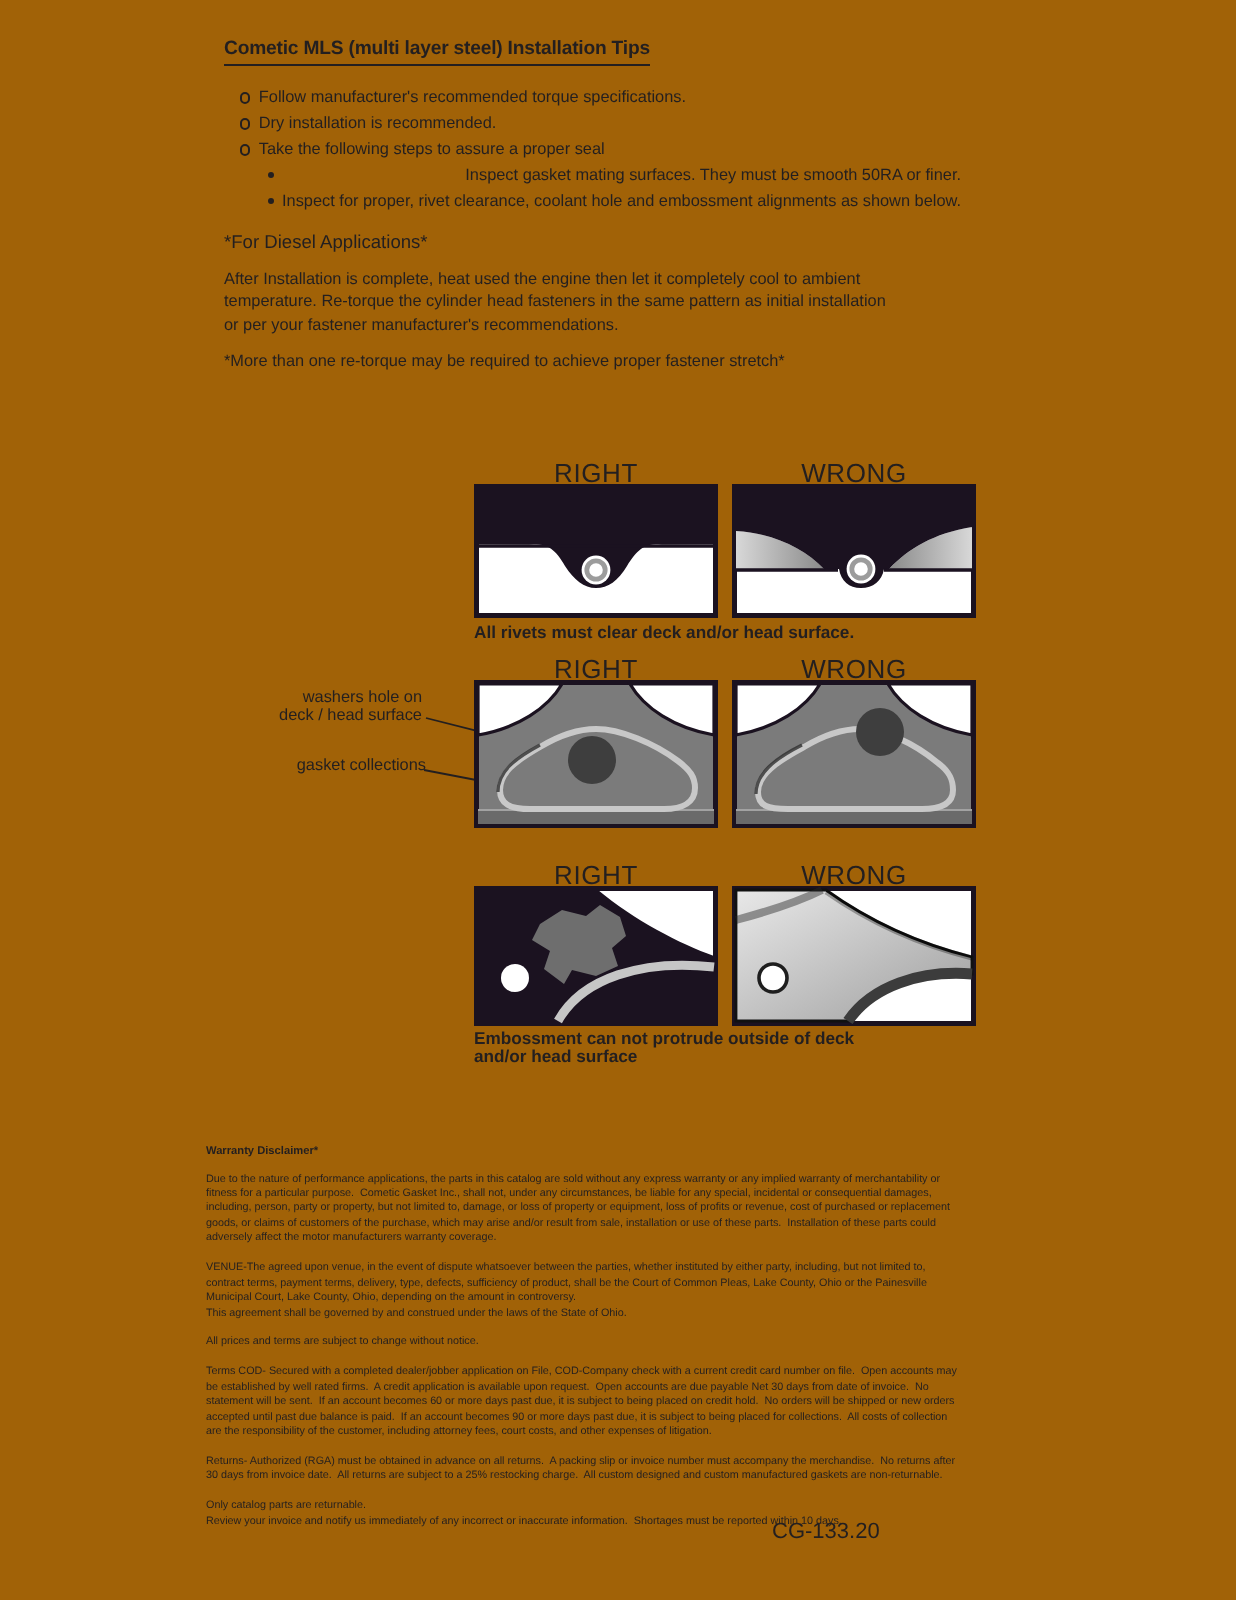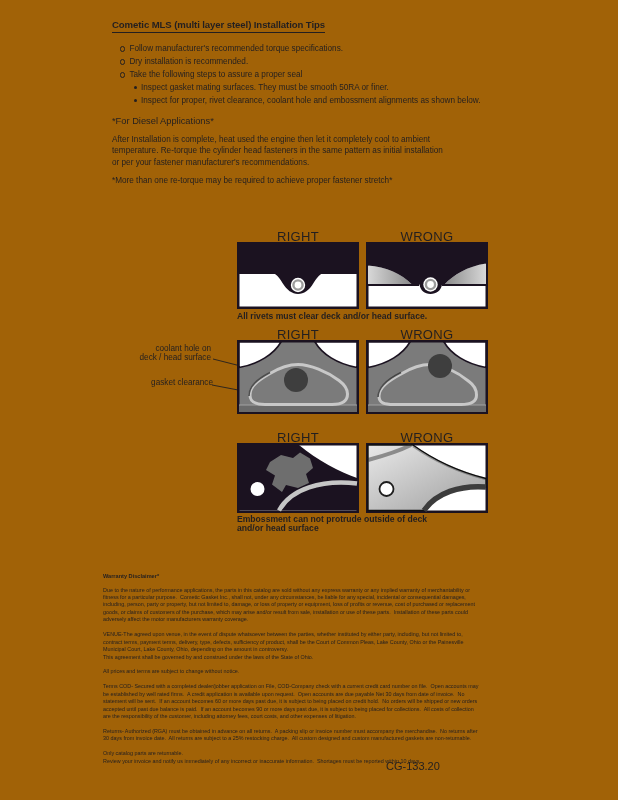--- a/index.html
+++ b/index.html
@@ -9,21 +9,21 @@
   }
   .abs{position:absolute;}
   .title{
     position:absolute;left:112px;top:19px;margin:0;
     font-size:9.6px;font-weight:bold;letter-spacing:-0.1px;
     border-bottom:1.2px solid var(--text,#231f20);padding-bottom:1.5px;
     display:inline-block;
   }
   .bullets{position:absolute;left:120px;top:42px;font-size:8.2px;}
   .brow{display:flex;align-items:flex-start;height:13px;line-height:13px;}
-  .brow.sub{margin-left:14px;}
+  .brow.sub{margin-left:14px;justify-content:space-between;}
   .mk{flex:0 0 auto;width:3.4px;height:3.4px;border-radius:50%;margin:4.4px 4px 0 0;}
   .mk.open{border:0.9px solid var(--text,#231f20);}
   .mk.fill{background:var(--text,#231f20);width:3px;height:3px;margin-top:4.6px;}
   .diesel-h{position:absolute;left:112px;top:116px;margin:0;font-size:9.3px;font-weight:normal;}
   .paras{position:absolute;left:112px;top:134px;}
   .paras p{margin:0 0 6.8px 0;font-size:8.2px;line-height:11.4px;white-space:pre;}
   .dg-h{position:absolute;width:122px;text-align:center;font-size:13px;letter-spacing:.3px;color:var(--text,#231f20);}
   .dg-box{position:absolute;line-height:0;}
   .dg-cap{position:absolute;font-size:8.6px;font-weight:bold;line-height:9.2px;white-space:pre;}
   .dg-cap.center{text-align:center;}
@@ -117,23 +117,23 @@
       <circle cx="64.5" cy="42.5" r="7.2" fill="#ffffff"></circle>
       <circle cx="64.5" cy="42.5" r="4.6" fill="#ffffff" stroke="#9c9c9c" stroke-width="2.4"></circle>
     </svg>
   </div>
 
   <div class="dg-cap" style="left:237px;top:312px;">All rivets must clear deck and/or head surface.</div>
 
   <div class="dg-h" style="left:237px;top:327px;">RIGHT</div>
   <div class="dg-h" style="left:366px;top:327px;">WRONG</div>
 
-  <div class="lbl" style="right:407px;top:344px;">coolant hole on
+  <div class="lbl" style="right:407px;top:344px;">washers hole on
 deck / head surface</div>
-  <div class="lbl" style="right:405px;top:378px;">gasket clearance</div>
+  <div class="lbl" style="right:405px;top:378px;">gasket collections</div>
 
   <svg class="abs" style="left:205px;top:350px;" width="100" height="50" viewBox="0 0 100 50">
     <path d="M8,9 L87,29" stroke="#231f20" stroke-width="0.9" fill="none"></path>
     <path d="M7,35 L54,44" stroke="#231f20" stroke-width="0.9" fill="none"></path>
   </svg>
 
   <div class="dg-box" style="left:237px;top:340px;">
     <svg width="122" height="74" viewBox="0 0 122 74">
       <rect x="1.25" y="1.25" width="119.5" height="71.5" style="fill:var(--gray-mid);stroke:var(--ink)" stroke-width="2.5"></rect>
       <rect x="2" y="65" width="118" height="7" fill="#6a6a6a"></rect>

